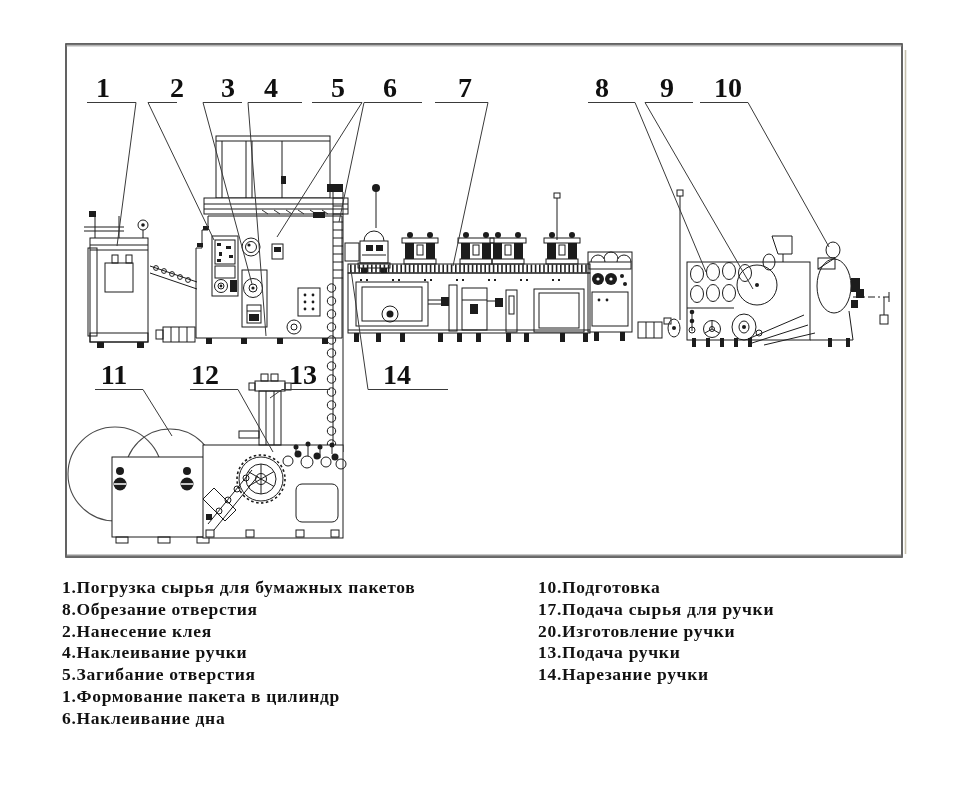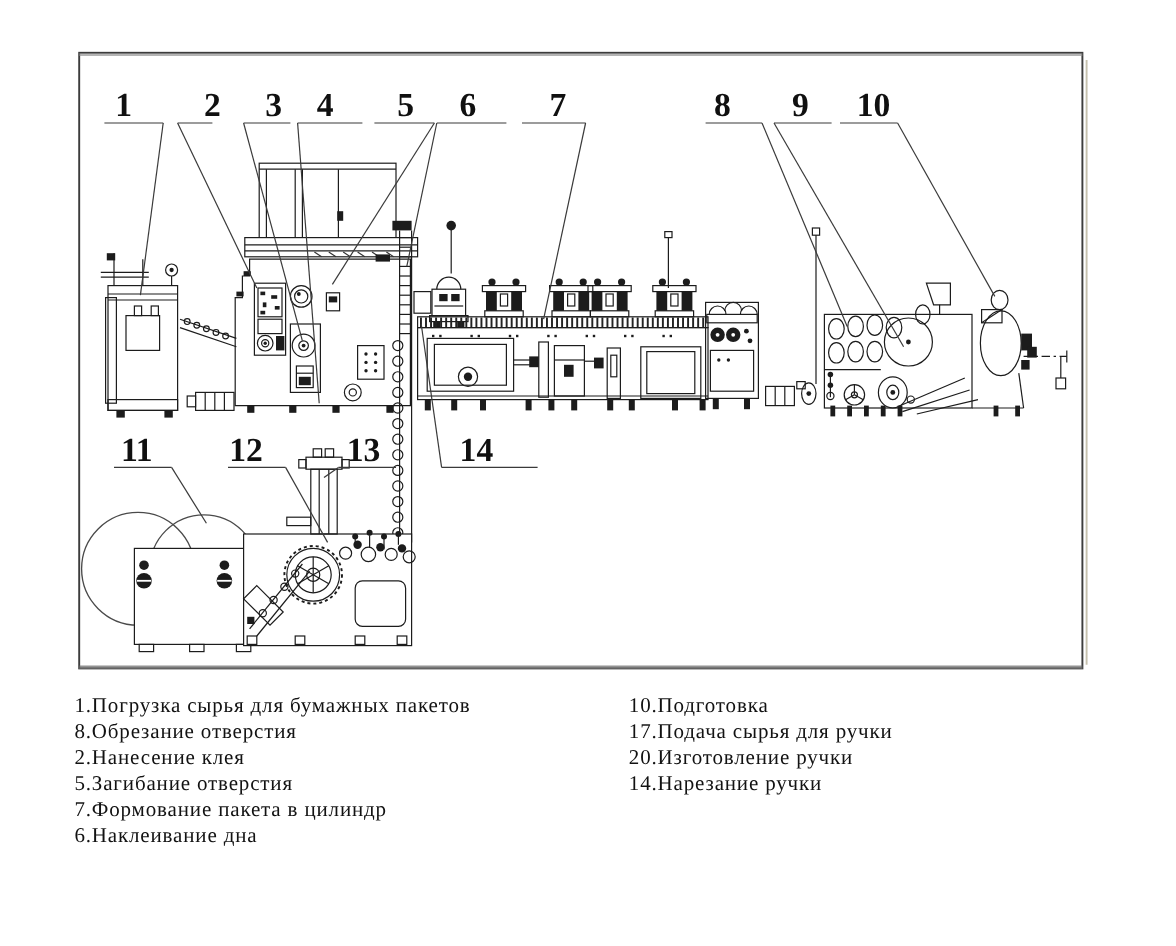--- a/index.html
+++ b/index.html
@@ -9,24 +9,24 @@
   .ln{fill:none;stroke:#1c1c1c;stroke-width:1;}
   .fw{fill:#ffffff;stroke:#1c1c1c;stroke-width:1;}
   .dk{fill:#1c1c1c;stroke:none;}
   .roll{fill:none;stroke:#4a4a4a;stroke-width:1.1;}
   .ld{fill:none;stroke:#3a3a3a;stroke-width:1;}
   .hatch{stroke:#222;stroke-width:8;stroke-dasharray:1.6 2.6;fill:none;}
   .phatch{stroke:#333;stroke-width:1;fill:none;}
   .dash{fill:none;stroke:#1c1c1c;stroke-width:1;stroke-dasharray:7 3 2 3;}
   .teeth{fill:none;stroke:#1c1c1c;stroke-width:1.6;stroke-dasharray:2.5 2.5;}
   text.callout{font-family:"Liberation Serif",serif;font-weight:bold;font-size:28px;fill:#101010;}
-  .legend-col{position:absolute;top:577px;color:#121212;font-weight:normal;font-size:17.5px;
+  .legend-col{position:absolute;top:577px;color:#121212;font-weight:bold;font-size:17.5px;
               line-height:21.8px;letter-spacing:0.7px;white-space:nowrap;}
   .legend-left{left:62px;}
-  .legend-right{left:524px;}
+  .legend-right{left:538px;}
 </style>
 </head>
 <body>
 
 <div class="stage">
 
 <svg width="980" height="788" viewBox="0 0 980 788">
 
   <g>
     <rect x="66" y="44" width="836" height="513" fill="none" stroke="#3c3c3c" stroke-width="1.6"></rect>
@@ -440,23 +440,25 @@
     <line class="ld" x1="238" y1="389.5" x2="273" y2="452"></line>
     <line class="ld" x1="282" y1="389.5" x2="270" y2="398"></line>
     <line class="ld" x1="368" y1="389.5" x2="351" y2="270"></line>
   </g>
 </svg>
 
   <div class="legend-col legend-left">
     <div>1.Погрузка сырья для бумажных пакетов</div>
     <div>8.Обрезание отверстия</div>
     <div>2.Нанесение клея</div>
+    <div>4.Наклеивание ручки</div>
     <div>5.Загибание отверстия</div>
-    <div>7.Формование пакета в цилиндр</div>
+    <div>1.Формование пакета в цилиндр</div>
     <div>6.Наклеивание дна</div>
   </div>
   <div class="legend-col legend-right">
     <div>10.Подготовка</div>
     <div>17.Подача сырья для ручки</div>
     <div>20.Изготовление ручки</div>
+    <div>13.Подача ручки</div>
     <div>14.Нарезание ручки</div>
   </div>
 </div>
 
 </body></html>

